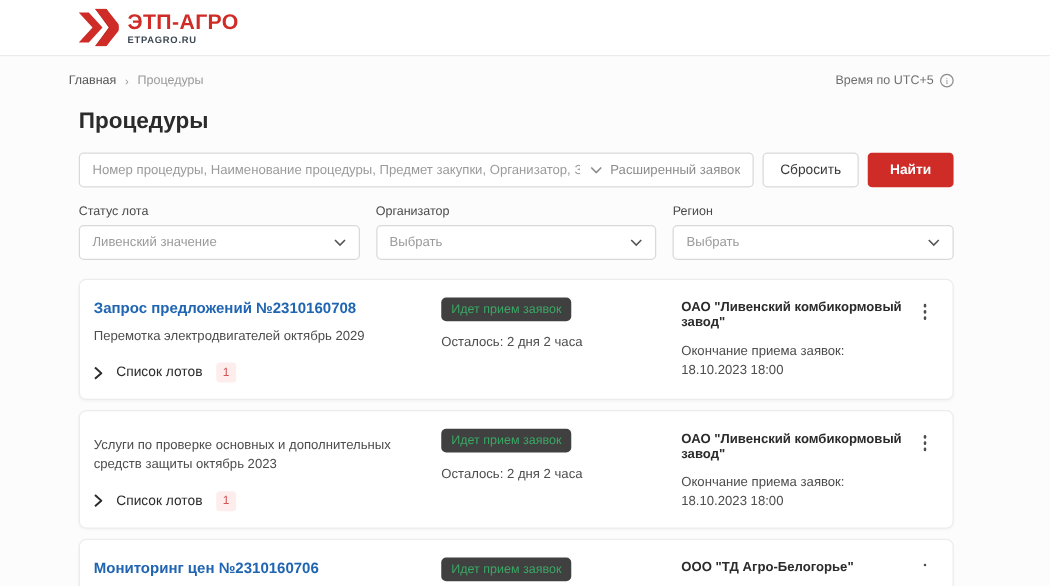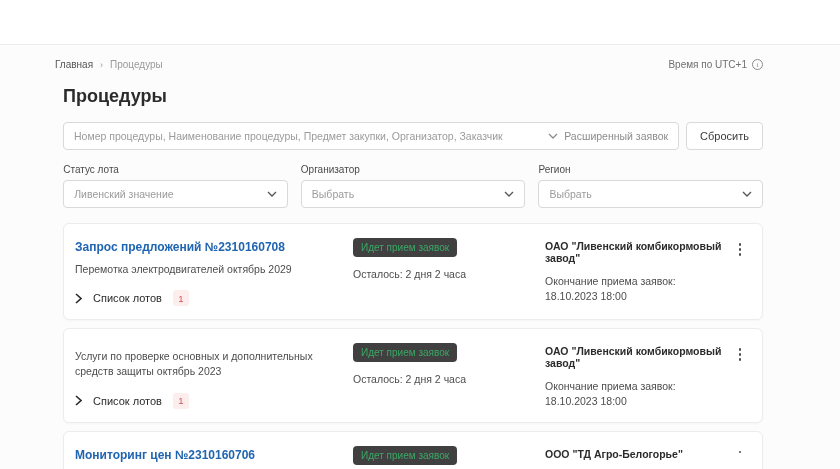--- a/index.html
+++ b/index.html
@@ -59,21 +59,21 @@
   .search-box input {
     flex:1; border:none; outline:none; font-size:10.5px; color:#444; background:transparent;
     font-family:"Liberation Sans", sans-serif;
   }
   .search-box input::placeholder { color:#9b9b9b; }
   .adv-search { display:flex; align-items:center; gap:6px; color:#8c8c8c; font-size:10.5px; white-space:nowrap; cursor:pointer; }
   .btn-outline { background:#fff; border:1px solid #d9d9d9; color:#3a3a3a; height:28px; padding:0 13px; }
   .btn-find { height:28px; padding:0 17px; }
 
   
-  .filters { display:flex; gap:13px; margin-top:14px;justify-content:flex-end; }
+  .filters { display:flex; gap:13px; margin-top:14px; }
   .filter { width:224.6px; }
   .filter-label { font-size:10px; color:#4a4a4a; margin-bottom:5px; }
   .select {
     height:28px; border:1px solid #d9d9d9; border-radius:4px; background:#fff;
     display:flex; align-items:center; justify-content:space-between;
     padding:0 10px; cursor:pointer;
   }
   .select-value { font-size:10.5px; color:#9b9b9b; }
 
   
@@ -106,49 +106,63 @@
   .kebab {
     width:20px; display:flex; flex-direction:column; align-items:center; gap:2.5px;
     padding-top:6px; cursor:pointer;
   }
   .kebab .dot { width:2.5px; height:2.5px; border-radius:50%; background:#4d4d4d; }
 </style>
 </head>
 <body>
 
 <div class="header">
+  <div class="logo">
+    <span style="display:inline-flex;">
+      <svg width="32" height="30" viewBox="0 0 32 30">
+        <path d="M0 3 L8 3 L19 15 L8 27 L0 27 L11 15 Z" fill="#cf2b27"></path>
+        <path d="M13 0 L22 0 L32 15 L22 30 L13 30 L24 15 Z" fill="#b5201f"></path>
+        <path d="M13 0 L22 0 L34 15 L22 30 L13 30 L25 15 Z" fill="#cf2b27"></path>
+      </svg>
+    </span>
+    <span class="logo-text">
+      <span class="logo-title">ЭТП-АГРО</span>
+      <span class="logo-sub">ETPAGRO.RU</span>
+    </span>
+  </div>
 </div>
 
 <div class="crumb-row">
   <div class="crumbs">
     <span class="crumb-home">Главная</span>
     <span class="crumb-sep">›</span>
     <span class="crumb-current">Процедуры</span>
   </div>
   <div class="tz">
-    <span>Время по UTC+1</span>
+    <span>Время по UTC+5</span>
     <span class="info-icon">i</span>
   </div>
 </div>
 
 <div class="page-title">Процедуры</div>
 
 <div class="content">
 
   <div class="search-row">
     <div class="search-box">
       <input type="text" placeholder="Номер процедуры, Наименование процедуры, Предмет закупки, Организатор, Заказчик" style="">
       <span class="adv-search">
         <svg width="10" height="6" viewBox="0 0 10 6">
             <path d="M1 1 L5 5 L9 1" stroke="#8c8c8c" stroke-width="1.3" fill="none"></path>
           </svg>
         <span>Расширенный заявок</span>
       </span>
     </div>
     <button class="btn btn-outline">Сбросить</button>
+    <button class="btn btn-red btn-find">Найти</button>
   </div>
 
   <div class="filters">
     <div class="filter">
       <div class="filter-label">Статус лота</div>
       <div class="select">
         <span class="select-value">Ливенский значение</span>
         <svg width="10" height="6" viewBox="0 0 10 6">
             <path d="M1 1 L5 5 L9 1" stroke="#555" stroke-width="1.3" fill="none"></path>
           </svg>

